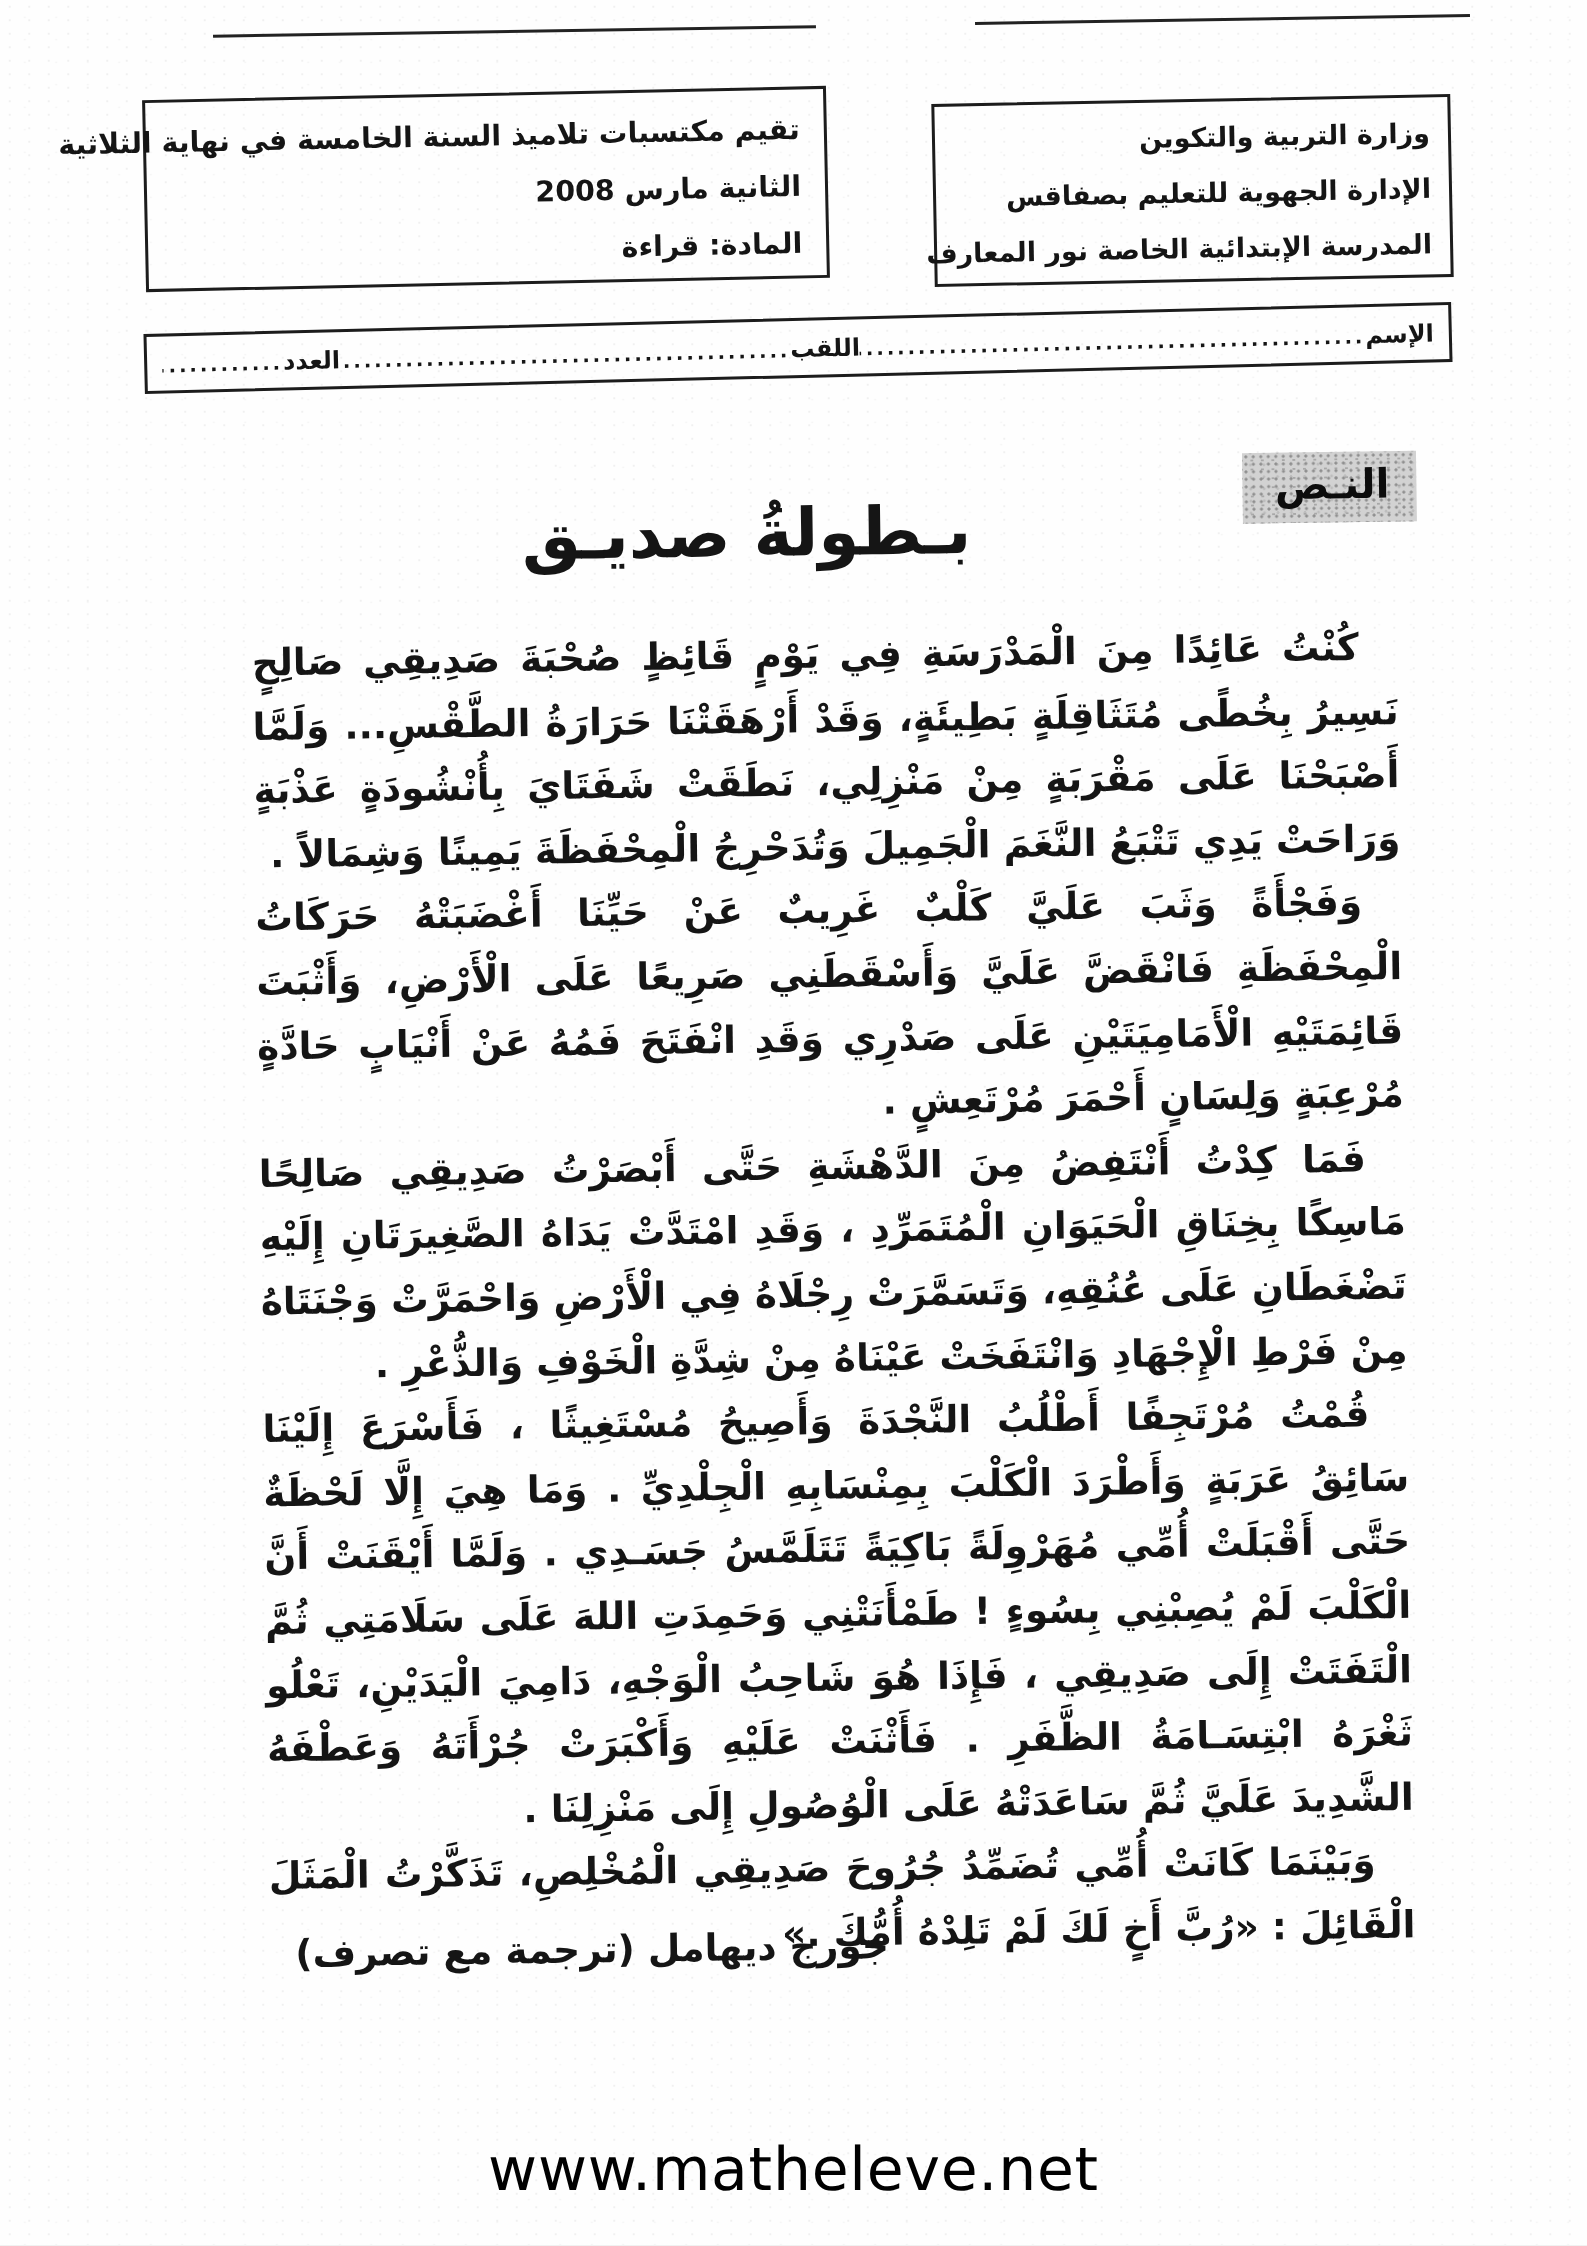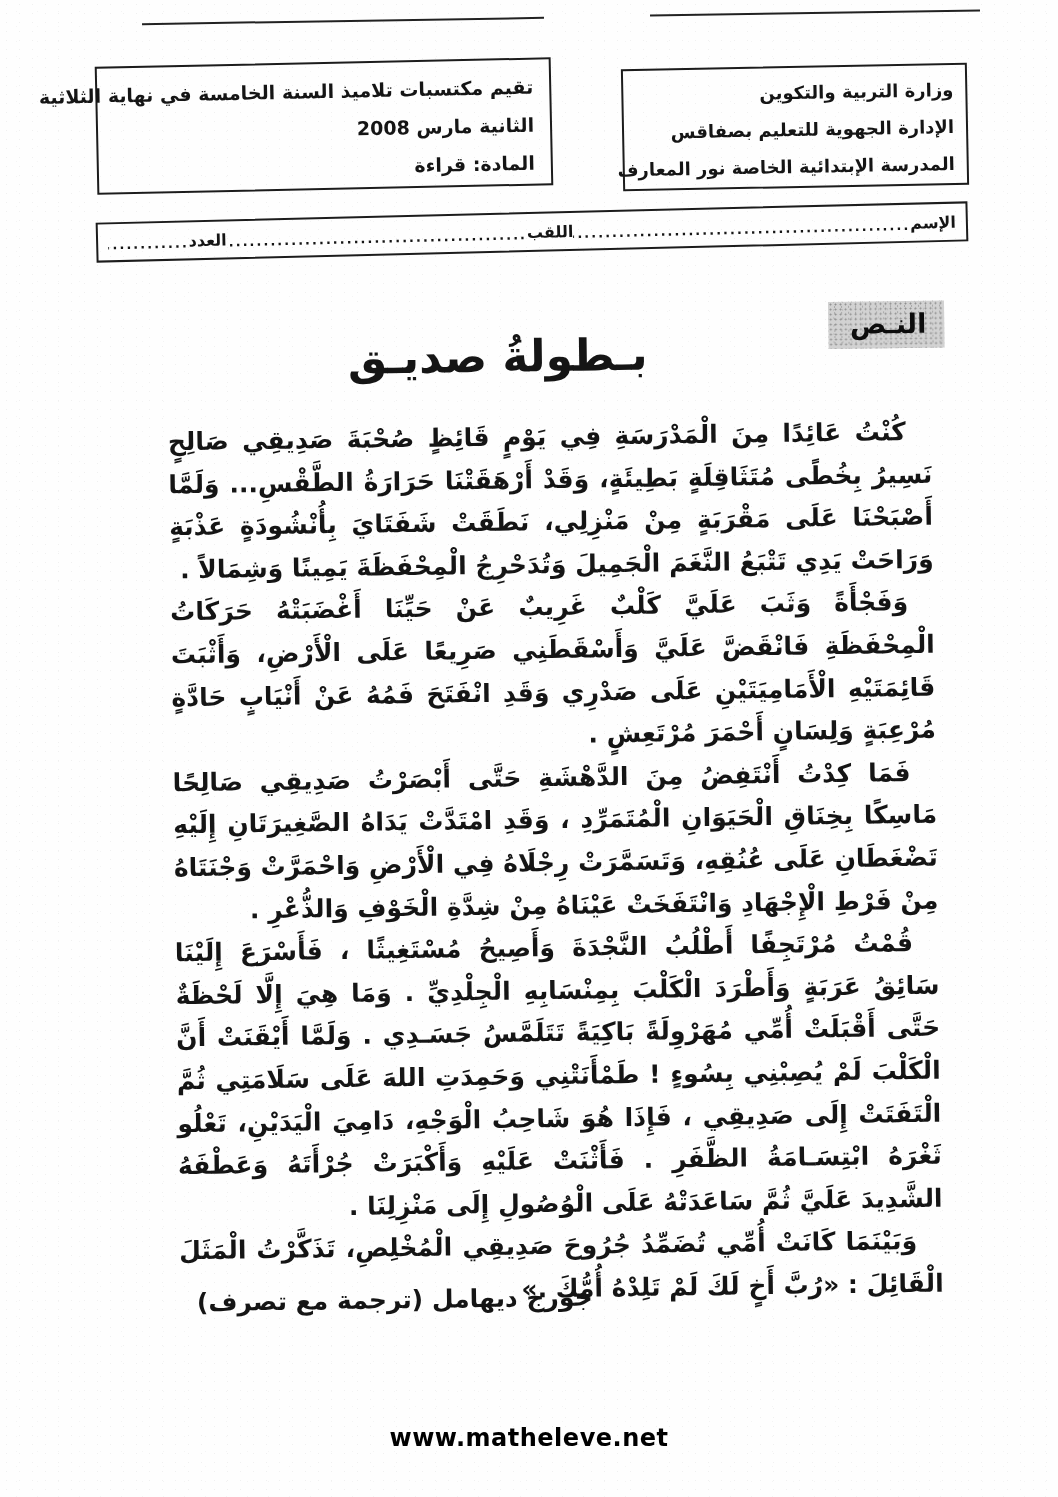--- a/index.html
+++ b/index.html
@@ -134,22 +134,22 @@
     left: 185px; top: 1283px;
     direction: rtl;
     font-size: 25px;
     font-weight: bold;
   }
 
   .site-footer {
     position: absolute;
     left: 0; right: 0; top: 1424px;
     text-align: center;
-    font-size: 24px;
-    font-weight: bold;
+    font-size: 40px;
+    font-weight: normal;
     letter-spacing: 0.5px;
     color: #000;
   }
 </style>
 </head>
 <body>
 
 <div class="page">
 
   <div class="scan-line a"></div>

